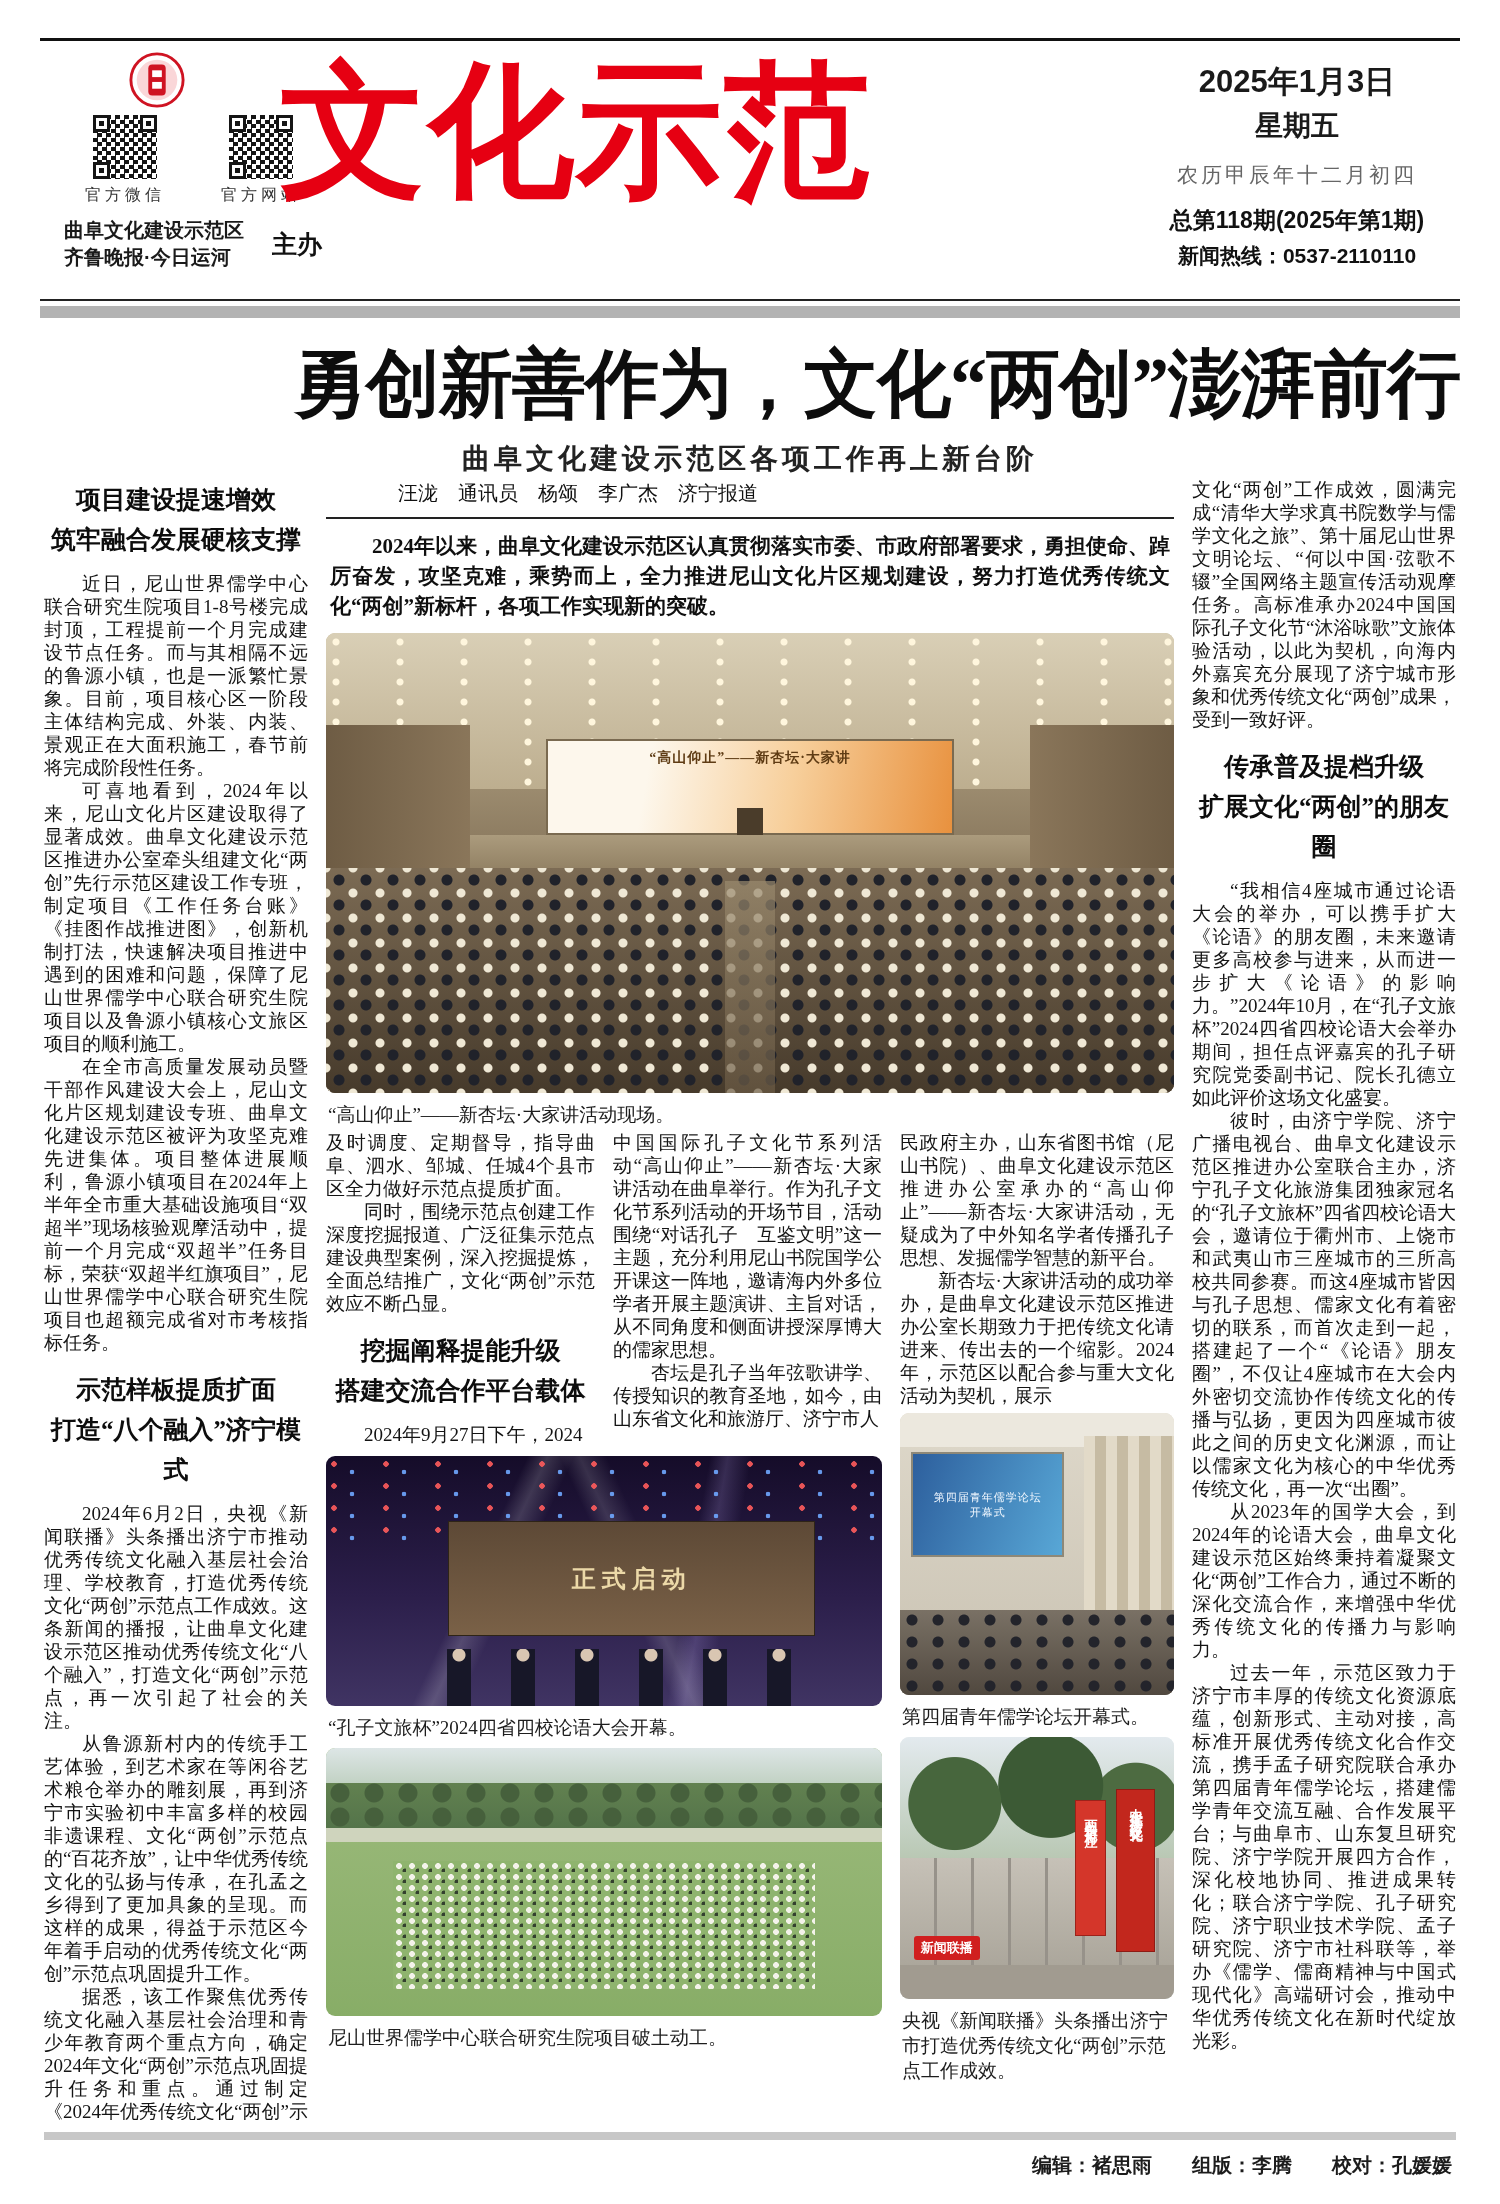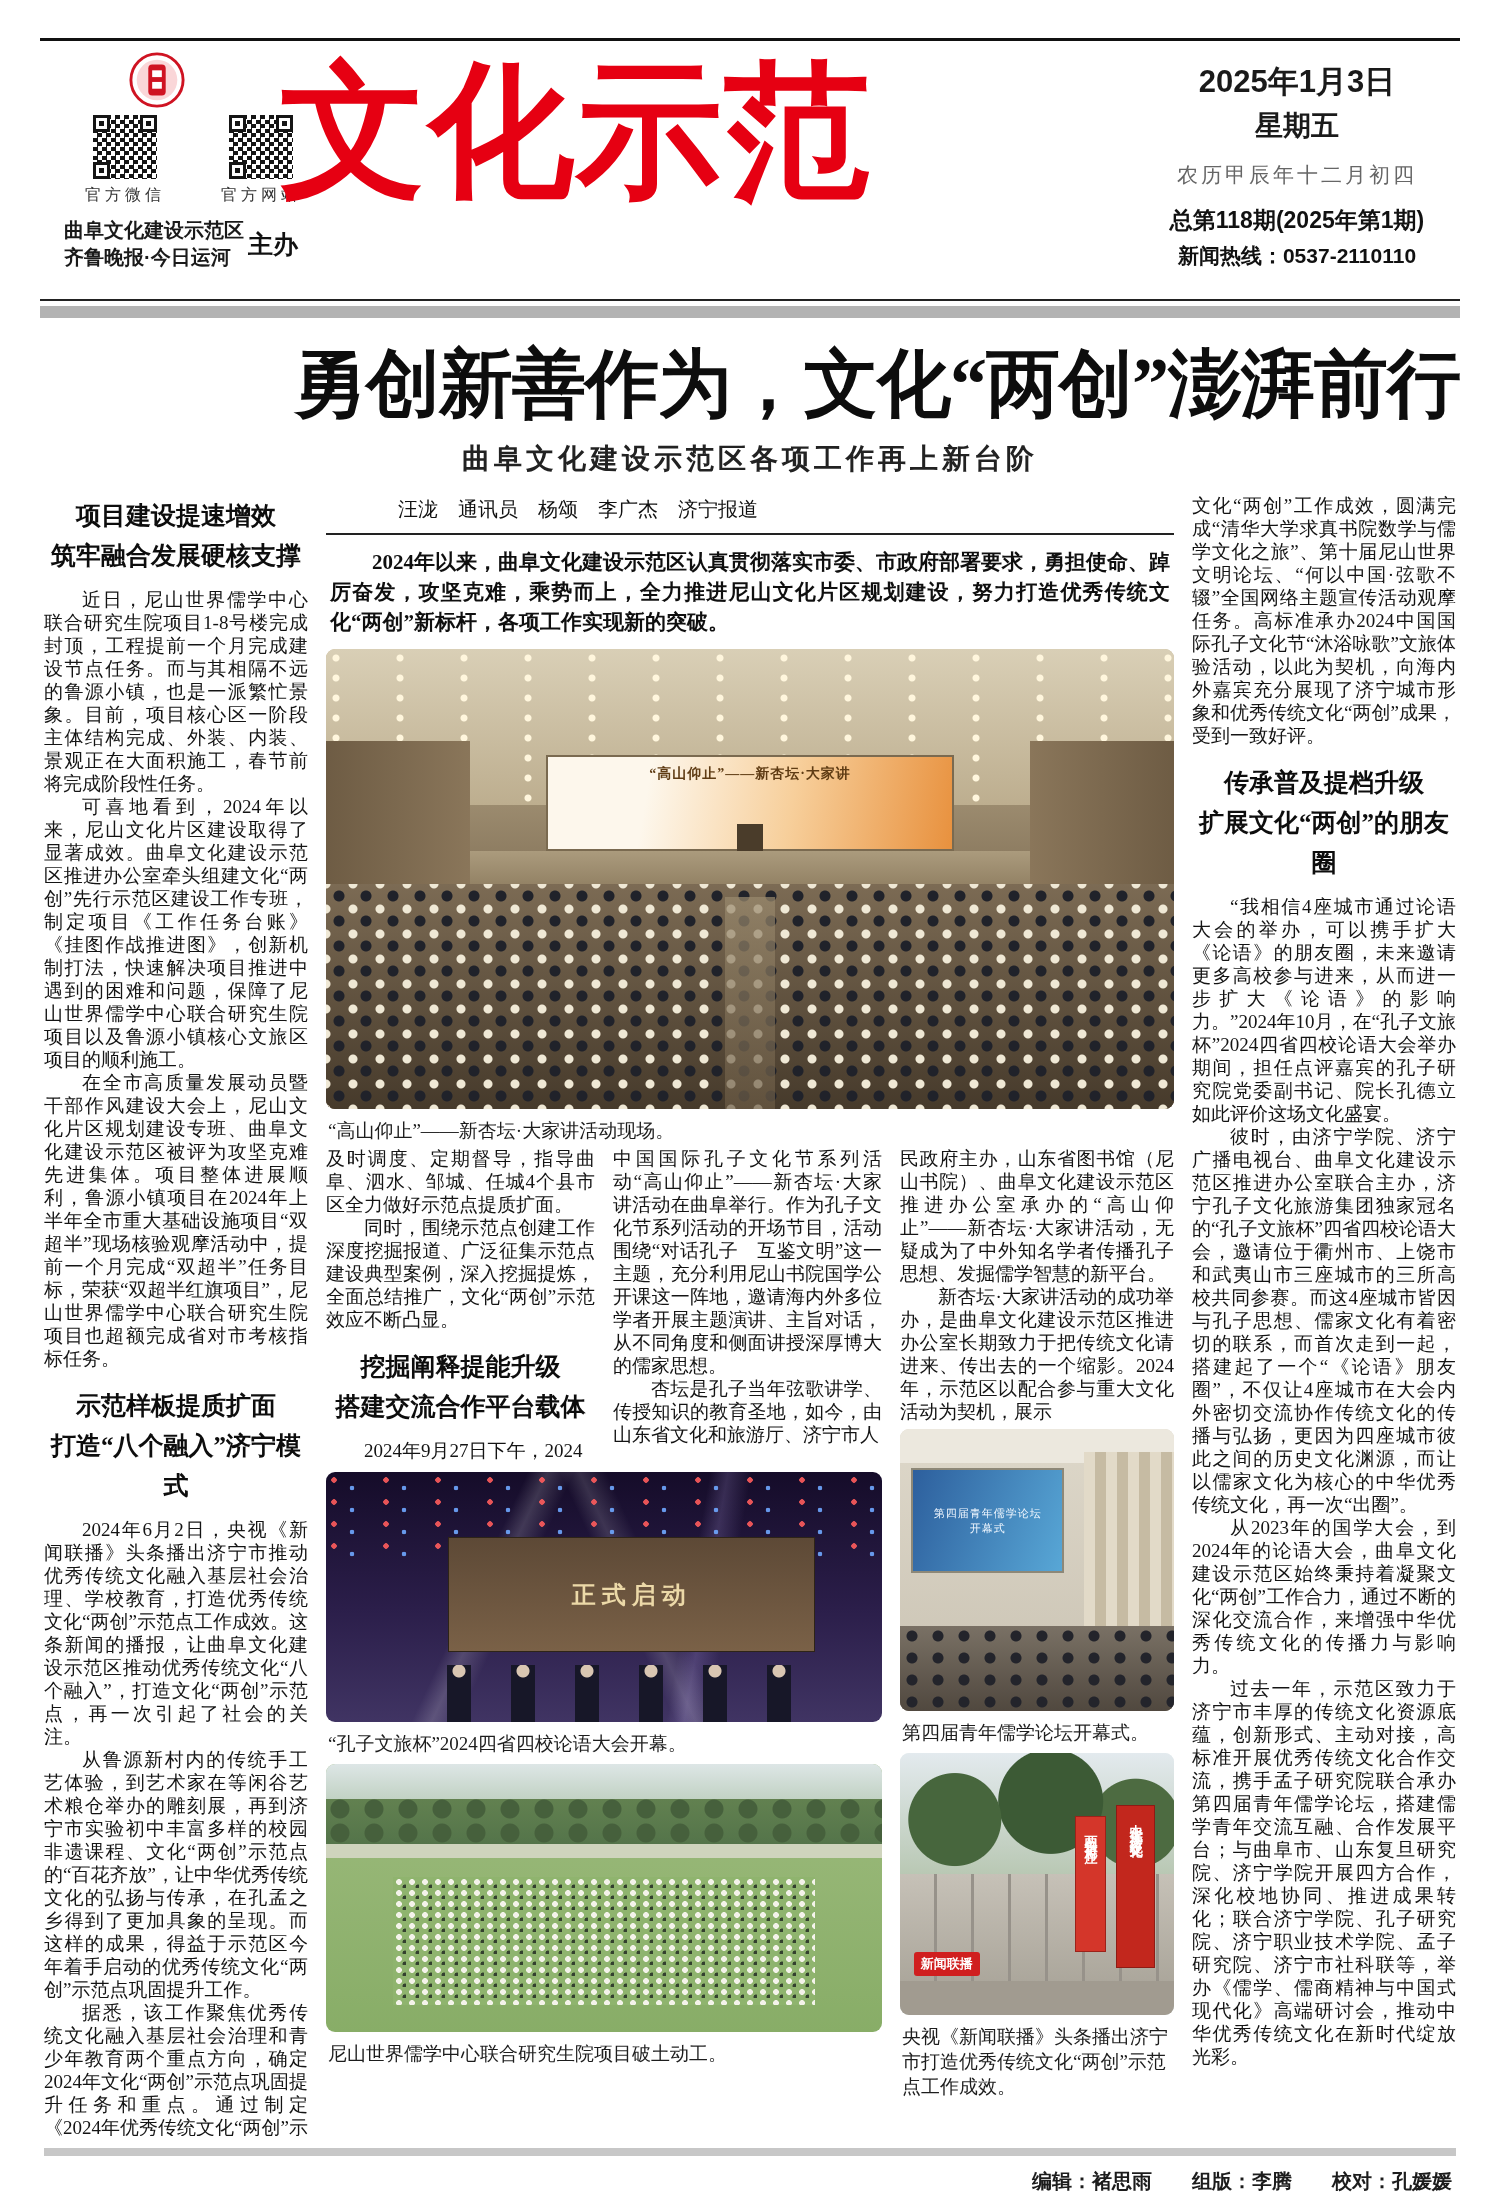--- a/index.html
+++ b/index.html
@@ -17,21 +17,21 @@
   .qr-row { position:absolute; left:66px; top:74px; display:flex; gap:18px; }
   .qr-block { width:118px; text-align:center; }
   .qr { position:relative; width:64px; height:64px; margin:0 auto;
         background:repeating-conic-gradient(#151515 0% 25%, #fff 0% 50%) 0 0/9px 9px;
         outline:3px solid #fff; }
   .fd { position:absolute; width:17px; height:17px; border:3px solid #151515; background:#fff; }
   .fd::after { content:""; position:absolute; inset:3px; background:#151515; }
   .fd.tl{ left:0; top:0; } .fd.tr{ right:0; top:0; } .fd.bl{ left:0; bottom:0; }
   .qr-label { margin-top:6px; font-size:16px; letter-spacing:4px; color:#333;
               font-family:"Liberation Sans",sans-serif; }
-  .organizer { position:absolute; left:64px; top:176px; display:flex; align-items:center; gap:4px;justify-content:space-between; }
+  .organizer { position:absolute; left:64px; top:176px; display:flex; align-items:center; gap:28px;justify-content:space-between; }
   .org-lines { font-size:20px; line-height:27px; color:#1a1a1a; font-weight:600;
                font-family:"Liberation Sans",sans-serif; }
   .org-tag { font-size:25px; font-weight:bold; color:#111; font-family:"Liberation Sans",sans-serif; }
   .paper-title { position:absolute; left:252px; top:-4px; width:648px; margin:0;
                  text-align:center; font-size:146px; line-height:190px; font-weight:900;
                  color:#e60012; letter-spacing:2px; }
   .mh-right { position:absolute; right:42px; top:20px; width:322px; text-align:center;
               font-family:"Liberation Sans",sans-serif; }
   .mh-date { font-size:31px; font-weight:bold; color:#1a1a1a; }
   .mh-weekday { font-size:28px; font-weight:bold; margin-top:4px; color:#1a1a1a; }
@@ -42,21 +42,21 @@
   .rule-thin { margin:6px 40px 0; height:2px; background:#222; }
   .rule-gray { margin:5px 40px 0; height:12px; background:#b3b3b3; }
 
   
   .headline { margin:20px 40px 0; text-align:right; font-size:74px; line-height:92px;
               font-weight:900; color:#0d0d0d; letter-spacing:-1px; }
   .subheadline { margin:10px 40px 0; text-align:center; font-size:28px; font-weight:600;
                  color:#222; letter-spacing:4px; }
 
   
-  .body-grid { display:flex; gap:18px; padding:0 44px; margin-top:16px; height:1642px; overflow:hidden; }
+  .body-grid { display:flex; gap:18px; padding:0 44px; height:1642px; overflow:hidden; }
   .colA { width:264px; flex:none; }
   .colE { width:264px; flex:none; }
   .mid { flex:1; min-width:0; }
   .col p { margin:0; font-size:19px; line-height:23px; text-align:justify; color:#141414; }
   .indent { text-indent:2em; }
   .col-head { margin:16px 0 12px; font-size:25px; font-weight:bold; text-align:center;
               line-height:40px; color:#0d0d0d; }
   .col-head.first { margin-top:2px; }
 
   .byline-row { font-size:20px; color:#111; padding:2px 0 10px 72px; border-bottom:2px solid #222; }

